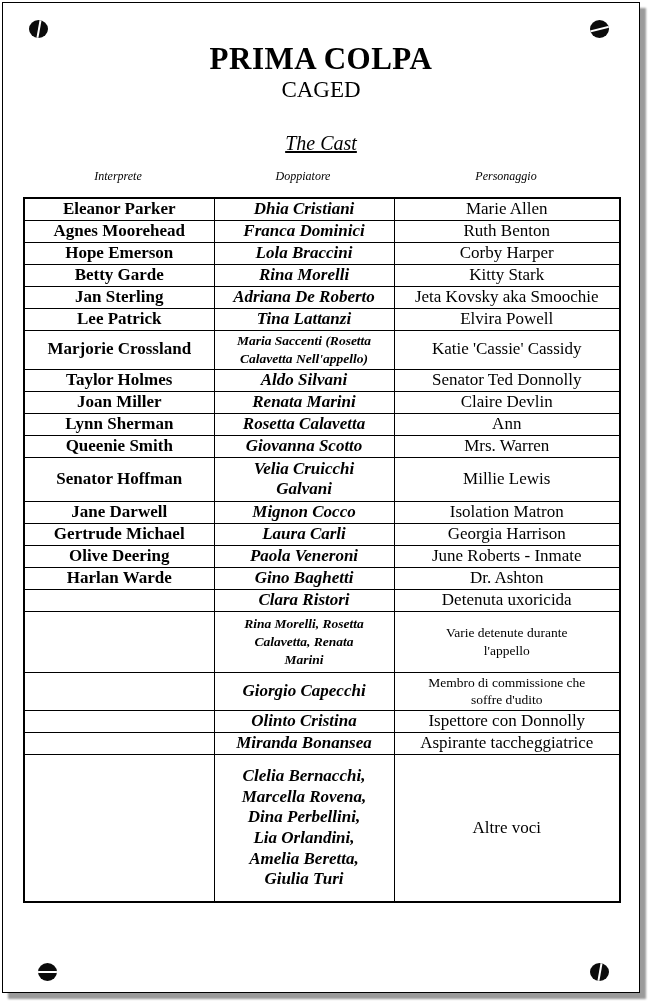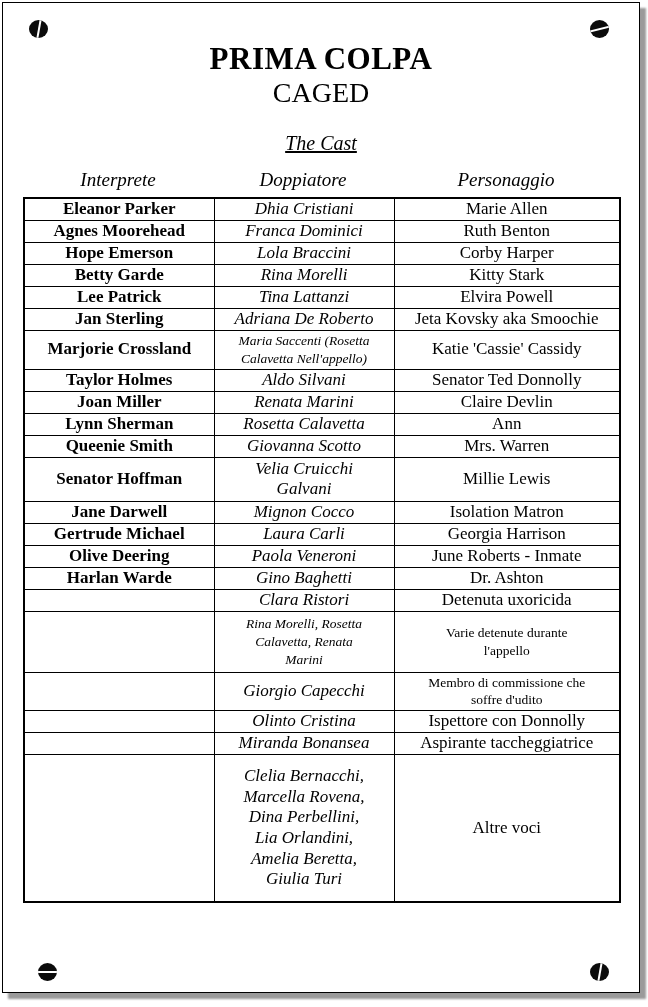--- a/index.html
+++ b/index.html
@@ -52,39 +52,39 @@
     left: 0; top: 38px; width: 100%;
     text-align: center;
     font-size: 31px; font-weight: bold;
     letter-spacing: 0.5px;
     margin: 0;
   }
   .subtitle {
     position: absolute;
     left: 0; top: 74px; width: 100%;
     text-align: center;
-    font-size: 28px; font-weight: normal;
+    font-size: 23px; font-weight: normal;
     margin: 0;
   }
   .cast-heading {
     position: absolute;
     left: 0; top: 129px; width: 100%;
     text-align: center;
     font-size: 20px;
     font-style: italic;
   }
   .cast-heading span { text-decoration: underline; }
 
   .col-headers {
     position: absolute;
     left: 20px; top: 166px;
     width: 596px;
     display: flex;
     font-style: italic;
-    font-size: 19px;
+    font-size: 12px;
   }
   .col-headers .ch { text-align: center; }
   .ch.c1 { width: 190px; }
   .ch.c2 { width: 180px; }
   .ch.c3 { width: 226px; }
 
   table.cast-table {
     position: absolute;
     left: 20px; top: 194px;
     width: 596px;
@@ -97,21 +97,21 @@
     border: 1px solid #000000;
     text-align: center;
     vertical-align: middle;
     padding: 0 4px;
     font-size: 17px;
     line-height: 1.22;
     white-space: pre-line;
     overflow: hidden;
   }
   .cast-table td.col-i { font-weight: bold; }
-  .cast-table td.col-d { font-style: italic; }
+  .cast-table td.col-d { font-style: italic; font-weight: bold; }
   .cast-table td.small { font-size: 13.5px; line-height: 1.3; }
 </style>
 </head>
 <body>
 
 <div class="canvas">
   <div class="page">
 
     <span class="screw screw-tl">
         <span class="slit"></span>
@@ -163,29 +163,29 @@
     <td class="col-p">Corby Harper</td>
   </tr>
 
   <tr>
     <td class="col-i">Betty Garde</td>
     <td class="col-d">Rina Morelli</td>
     <td class="col-p">Kitty Stark</td>
   </tr>
 
   <tr>
+    <td class="col-i">Jan Sterling</td>
+    <td class="col-d">Adriana De Roberto</td>
+    <td class="col-p">Jeta Kovsky aka Smoochie</td>
+  </tr>
+
+  <tr>
     <td class="col-i">Lee Patrick</td>
     <td class="col-d">Tina Lattanzi</td>
     <td class="col-p">Elvira Powell</td>
-  </tr>
-
-  <tr>
-    <td class="col-i">Jan Sterling</td>
-    <td class="col-d">Adriana De Roberto</td>
-    <td class="col-p">Jeta Kovsky aka Smoochie</td>
   </tr>
 
   <tr style="height: 39px; padding-left: 40px;">
     <td class="col-i">Marjorie Crossland</td>
     <td class="col-d small">Maria Saccenti (Rosetta
 Calavetta Nell'appello)</td>
     <td class="col-p">Katie 'Cassie' Cassidy</td>
   </tr>
 
   <tr>

